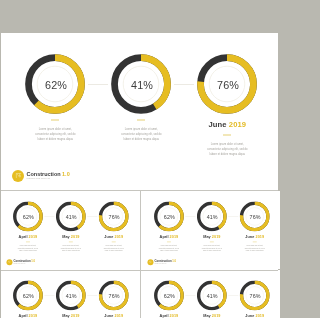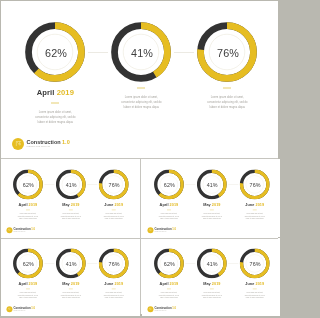--- a/index.html
+++ b/index.html
@@ -1,17 +1,17 @@
 <!DOCTYPE html>
 <html><head>
 <meta charset="utf-8">
 <style>
   html,body{margin:0;padding:0;}
   body{width:281px;height:318px;background:#b9b8b0;font-family:"Liberation Sans",sans-serif;overflow:hidden;}
-  #root{position:absolute;inset:0;}
+  #root{position:absolute;inset:0;margin-top:32px;}
 
   
   .slide{position:absolute;background:#ffffff;overflow:hidden;}
   .slide-inner{position:absolute;left:0;top:0;width:278px;height:157px;transform-origin:0 0;}
 
   .donut-row{position:absolute;left:0;top:0;width:278px;height:157px;}
   .conn{position:absolute;height:1px;background:#eceae3;top:50.9px;}
 
   .card{position:absolute;top:0;width:92px;text-align:center;}
   .donut-wrap{position:relative;width:60px;height:60px;margin:21px auto 0;}
@@ -48,53 +48,53 @@
           <div class="conn" style="left:173px;width:19.5px"></div>
           <div class="card" style="left:8px">
     <div class="donut-wrap">
       <svg width="60" height="60" viewBox="0 0 60 60">
     <circle cx="30" cy="30" r="26.475" fill="none" stroke="#333333" stroke-width="6.75"></circle>
     <circle cx="30" cy="30" r="26.475" fill="none" stroke="#e6bd22" stroke-width="6.75" stroke-dasharray="103.13534522469932 63.211985782880234" stroke-dashoffset="0" transform="rotate(-90 30 30)"></circle>
     <circle cx="30" cy="30" r="17.8" fill="none" stroke="#efece1" stroke-width="0.75"></circle>
   </svg>
       <div class="pct">62%</div>
     </div>
-    <div class="month"><span>April</span> <span class="yr">2019</span></div>
-    <div class="divider"></div>
-    <div class="body-txt">
-              <div>Lorem ipsum dolor sit amet,</div>
-              <div>consectetur adipiscing elit, sed do</div>
-              <div>labore et dolore magna aliqua</div>
-            </div>
-  </div>
-          <div class="card" style="left:94px">
-    <div class="donut-wrap">
-      <svg width="60" height="60" viewBox="0 0 60 60">
-    <circle cx="30" cy="30" r="26.475" fill="none" stroke="#333333" stroke-width="6.75"></circle>
-    <circle cx="30" cy="30" r="26.475" fill="none" stroke="#e6bd22" stroke-width="6.75" stroke-dasharray="68.20240571310762 98.14492529447193" stroke-dashoffset="0" transform="rotate(-90 30 30)"></circle>
-    <circle cx="30" cy="30" r="17.8" fill="none" stroke="#efece1" stroke-width="0.75"></circle>
-  </svg>
-      <div class="pct">41%</div>
-    </div>
-    <div class="divider"></div>
-    <div class="body-txt">
-              <div>Lorem ipsum dolor sit amet,</div>
-              <div>consectetur adipiscing elit, sed do</div>
-              <div>labore et dolore magna aliqua</div>
-            </div>
-  </div>
-          <div class="card" style="left:180px">
-    <div class="donut-wrap">
-      <svg width="60" height="60" viewBox="0 0 60 60">
-    <circle cx="30" cy="30" r="26.475" fill="none" stroke="#333333" stroke-width="6.75"></circle>
-    <circle cx="30" cy="30" r="26.475" fill="none" stroke="#e6bd22" stroke-width="6.75" stroke-dasharray="126.42397156576045 39.9233594418191" stroke-dashoffset="0" transform="rotate(-90 30 30)"></circle>
-    <circle cx="30" cy="30" r="17.8" fill="none" stroke="#efece1" stroke-width="0.75"></circle>
-  </svg>
-      <div class="pct">76%</div>
-    </div>
+    <div class="divider"></div>
+    <div class="body-txt">
+              <div>Lorem ipsum dolor sit amet,</div>
+              <div>consectetur adipiscing elit, sed do</div>
+              <div>labore et dolore magna aliqua</div>
+            </div>
+  </div>
+          <div class="card" style="left:94px">
+    <div class="donut-wrap">
+      <svg width="60" height="60" viewBox="0 0 60 60">
+    <circle cx="30" cy="30" r="26.475" fill="none" stroke="#333333" stroke-width="6.75"></circle>
+    <circle cx="30" cy="30" r="26.475" fill="none" stroke="#e6bd22" stroke-width="6.75" stroke-dasharray="68.20240571310762 98.14492529447193" stroke-dashoffset="0" transform="rotate(-90 30 30)"></circle>
+    <circle cx="30" cy="30" r="17.8" fill="none" stroke="#efece1" stroke-width="0.75"></circle>
+  </svg>
+      <div class="pct">41%</div>
+    </div>
+    <div class="divider"></div>
+    <div class="body-txt">
+              <div>Lorem ipsum dolor sit amet,</div>
+              <div>consectetur adipiscing elit, sed do</div>
+              <div>labore et dolore magna aliqua</div>
+            </div>
+  </div>
+          <div class="card" style="left:180px">
+    <div class="donut-wrap">
+      <svg width="60" height="60" viewBox="0 0 60 60">
+    <circle cx="30" cy="30" r="26.475" fill="none" stroke="#333333" stroke-width="6.75"></circle>
+    <circle cx="30" cy="30" r="26.475" fill="none" stroke="#e6bd22" stroke-width="6.75" stroke-dasharray="126.42397156576045 39.9233594418191" stroke-dashoffset="0" transform="rotate(-90 30 30)"></circle>
+    <circle cx="30" cy="30" r="17.8" fill="none" stroke="#efece1" stroke-width="0.75"></circle>
+  </svg>
+      <div class="pct">76%</div>
+    </div>
+    <div class="month"><span>June</span> <span class="yr">2019</span></div>
     <div class="divider"></div>
     <div class="body-txt">
               <div>Lorem ipsum dolor sit amet,</div>
               <div>consectetur adipiscing elit, sed do</div>
               <div>labore et dolore magna aliqua</div>
             </div>
   </div>
         </div>
         <div class="footer">
       <div class="logo">

